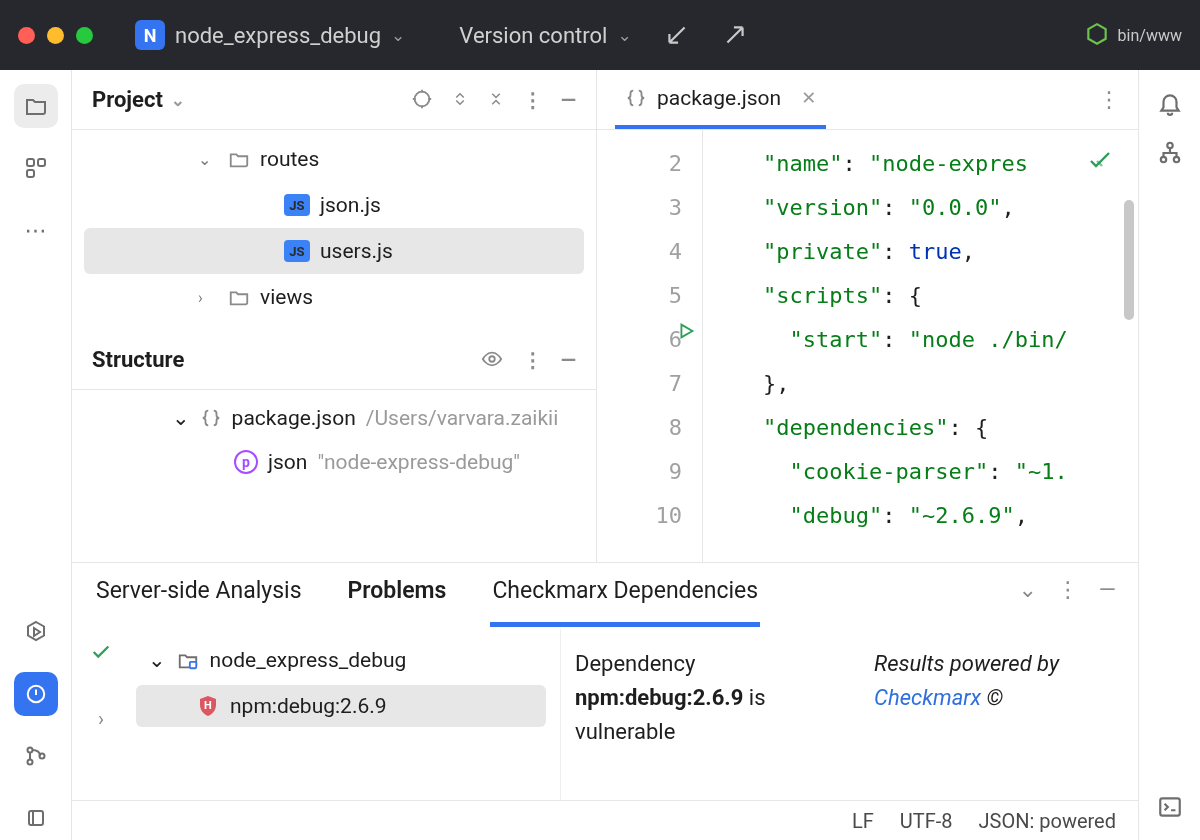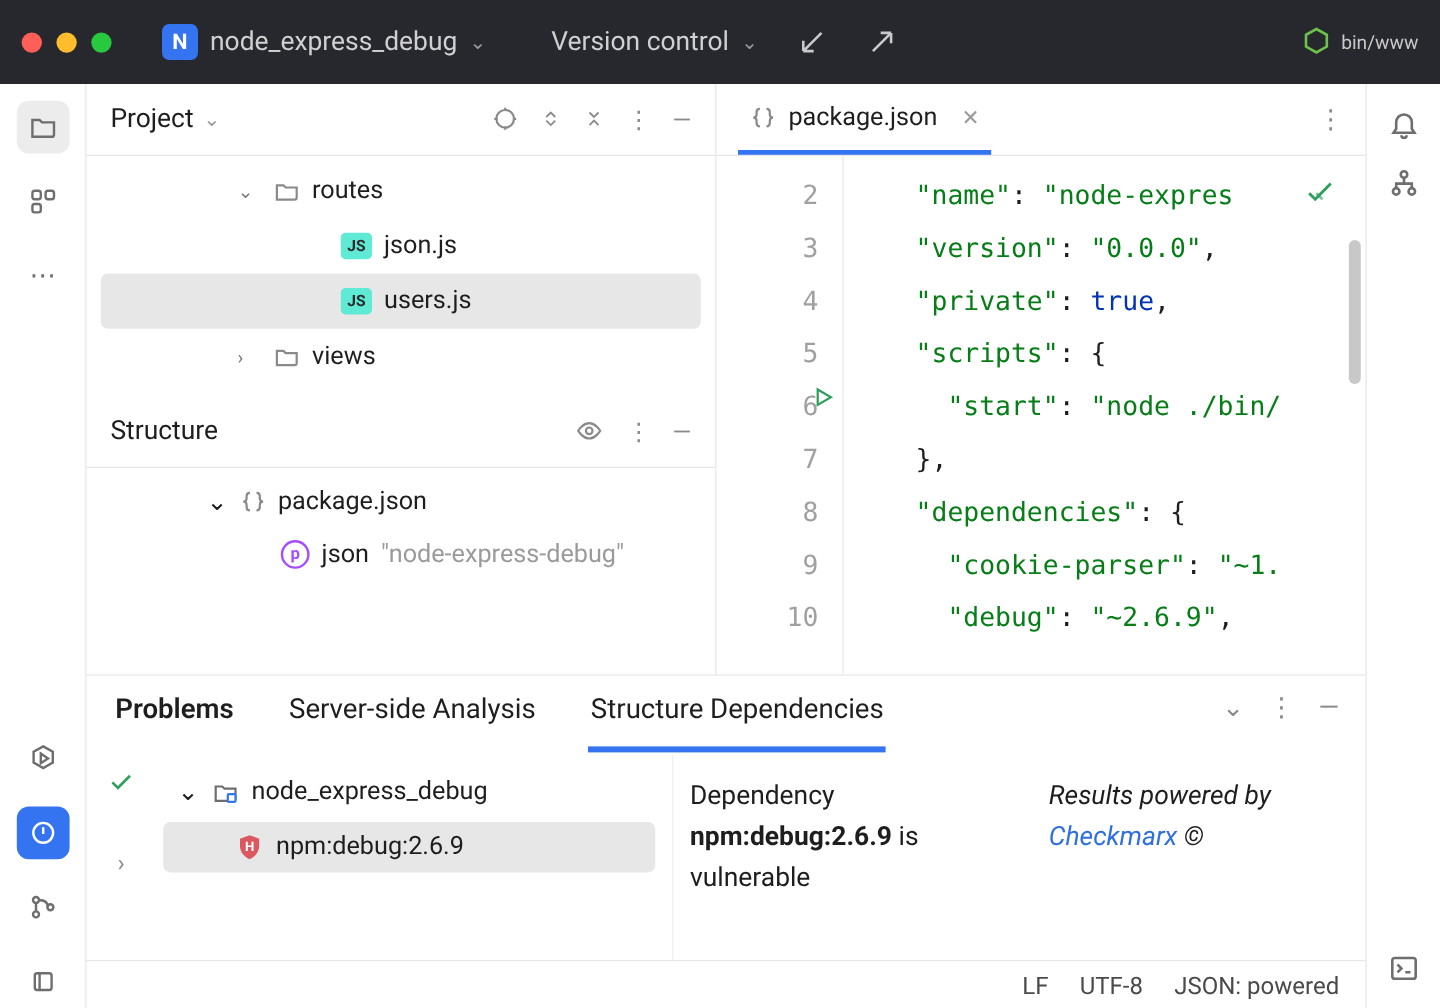--- a/index.html
+++ b/index.html
@@ -77,38 +77,38 @@
 
 .upper { flex:1; display:flex; min-height:0; }
 
 .left-panels {
   width:525px; border-right:1px solid #e6e6e6;
   display:flex; flex-direction:column;
 }
 .panel-head {
   height:60px; display:flex; align-items:center;
   padding:15px 20px; border-bottom:1px solid #e6e6e6;
-  font-size:22px; font-weight:400;
+  font-size:22px; font-weight:700;
 }
 .panel-head .title { display:flex; align-items:center; gap:8px; }
 .panel-head .tools { margin-left:auto; display:flex; gap:18px; color:#8a8a8a; font-size:20px; }
 .tree {
   padding:6px 0 10px 0; font-size:21px;
 }
 .tree-row {
   display:flex; align-items:center; height:46px;
   padding-left:28px; gap:10px;
 }
 .tree-row.d1 { padding-left:126px; }
 .tree-row.d2 { padding-left:212px; }
 .tree-row.selected { background:#e7e7e7; border-radius:6px; margin:0 12px; padding-left:200px; }
 .tree-row .exp { width:20px; color:#7a7a7a; font-size:16px; }
 .folder-ico { color:#8a8a8a; }
 .js-badge {
-  width:26px; height:22px; background:#5eead4; border-radius:4px;
+  width:26px; height:22px; background:#3b82f6; border-radius:4px;
   font-size:13px; font-weight:700; display:flex; align-items:center; justify-content:center;
   color:#2b2b2b;
 }
 .structure-body { padding:6px 0 16px 0; font-size:21px; }
 .srow { display:flex; align-items:center; gap:10px; height:44px; padding-left:100px; }
 .srow.d2 { padding-left:162px; }
 .json-ico { color:#8a8a8a; }
 .p-circle {
   width:24px; height:24px; border:2px solid #a64dff; border-radius:50%;
   color:#a64dff; font-size:14px; display:flex; align-items:center; justify-content:center;
@@ -331,20 +331,21 @@
         </div>
         <div class="structure-body">
           <div class="srow">
             <span class="exp">⌄</span>
             <span class="json-ico">
                 <svg width="22" height="22" viewBox="0 0 24 24" fill="none" stroke="#8a8a8a" stroke-width="2">
                   <path d="M9 4c-2 0-3 1-3 3v2c0 2-1 3-3 3 2 0 3 1 3 3v2c0 2 1 3 3 3M15 4c2 0 3 1 3 3v2c0 2 1 3 3 3-2 0-3 1-3 3v2c0 2-1 3-3 3"></path>
                 </svg>
               </span>
             <span>package.json</span>
+            <span class="dim">/Users/varvara.zaikii</span>
           </div>
           <div class="srow d2">
             <span class="p-circle">p</span>
             <span>json</span>
             <span class="dim">"node-express-debug"</span>
           </div>
         </div>
       </div>
 
       <div class="editor">
@@ -392,23 +393,23 @@
 <span class="pun">},</span>
 <span class="kq">"dependencies"</span><span class="pun">: {</span>
   <span class="kq">"cookie-parser"</span><span class="pun">: </span><span class="kq">"~1.</span>
   <span class="kq">"debug"</span><span class="pun">: </span><span class="kq">"~2.6.9"</span><span class="pun">,</span></div>
         </div>
       </div>
     </div>
 
     <div class="problems">
       <div class="ptabs">
+        <div class="tabbtn normal">Server-side Analysis</div>
         <div class="tabbtn">Problems</div>
-        <div class="tabbtn normal">Server-side Analysis</div>
-        <div class="tabbtn normal active">Structure Dependencies</div>
+        <div class="tabbtn normal active">Checkmarx Dependencies</div>
         <div class="tools">
           <span>⌄</span>
           <span>⋮</span>
           <span>—</span>
         </div>
       </div>
       <div class="pbody">
         <div class="pcol1">
           <span class="ok-check">
               <svg width="22" height="22" viewBox="0 0 24 24" fill="none" stroke="#2e9e5b" stroke-width="2.4">

